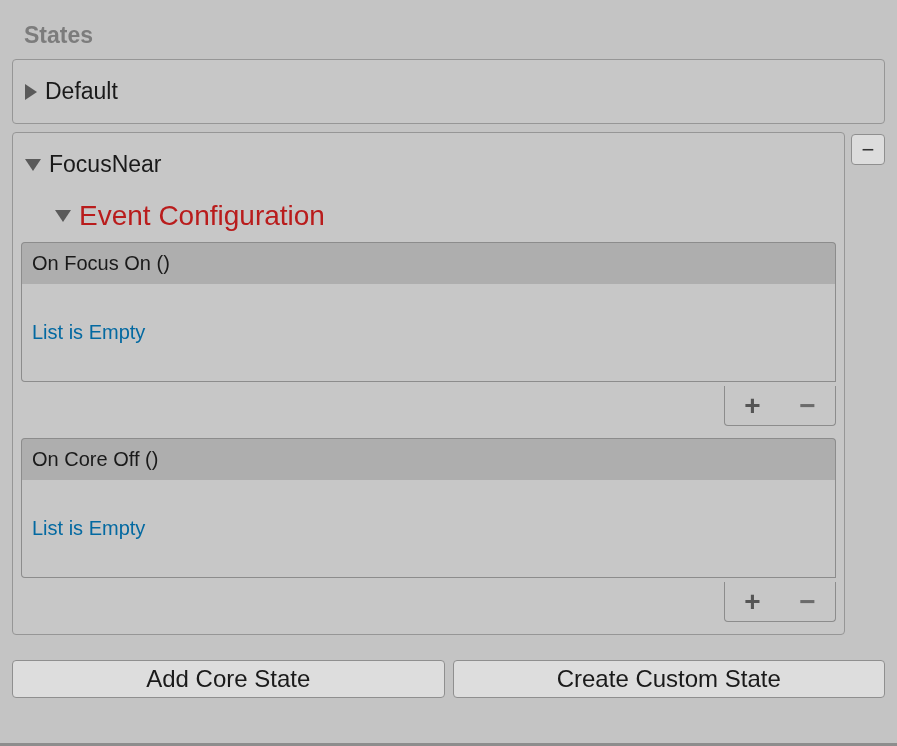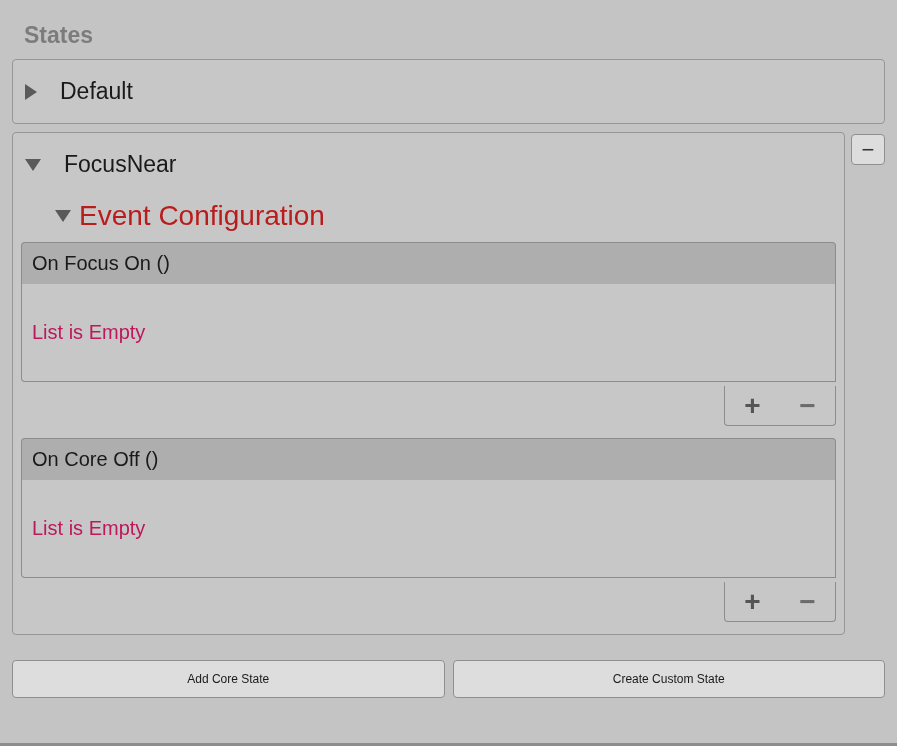--- a/index.html
+++ b/index.html
@@ -25,21 +25,20 @@
     border-radius: 4px;
     background: #c7c7c7;
     margin-bottom: 8px;
     padding: 0;
   }
   .state-header {
     display: flex;
     align-items: center;
     padding: 18px 12px;
     cursor: pointer;
-    gap: 15px;
   }
   .foldout-arrow {
     width: 0;
     height: 0;
     display: inline-block;
     margin-right: 8px;
     flex-shrink: 0;
   }
   .arrow-right {
     border-top: 8px solid transparent;
@@ -107,21 +106,21 @@
   .event-body {
     background: #c7c7c7;
     border: 1px solid #8c8c8c;
     border-top: none;
     border-bottom-left-radius: 4px;
     height: 98px;
     display: flex;
     align-items: center;
     padding-left: 10px;
     font-size: 20px;
-    color: #be185d;
+    color: #0369a1;
   }
   .event-footer {
     display: flex;
     justify-content: flex-end;
     margin: 0 8px 12px 8px;
   }
   .pm-group {
     width: 112px;
     height: 40px;
     border: 1px solid #8c8c8c;
@@ -153,21 +152,21 @@
   }
   .big-btn {
     flex: 1;
     height: 38px;
     background: #dddddd;
     border: 1px solid #8f8f8f;
     border-radius: 4px;
     display: flex;
     align-items: center;
     justify-content: center;
-    font-size: 12px;
+    font-size: 24px;
     color: #1a1a1a;
     cursor: pointer;
   }
 
   .edge-line {
     position: absolute;
     left: 0;
     bottom: 0;
     width: 100%;
     height: 3px;

